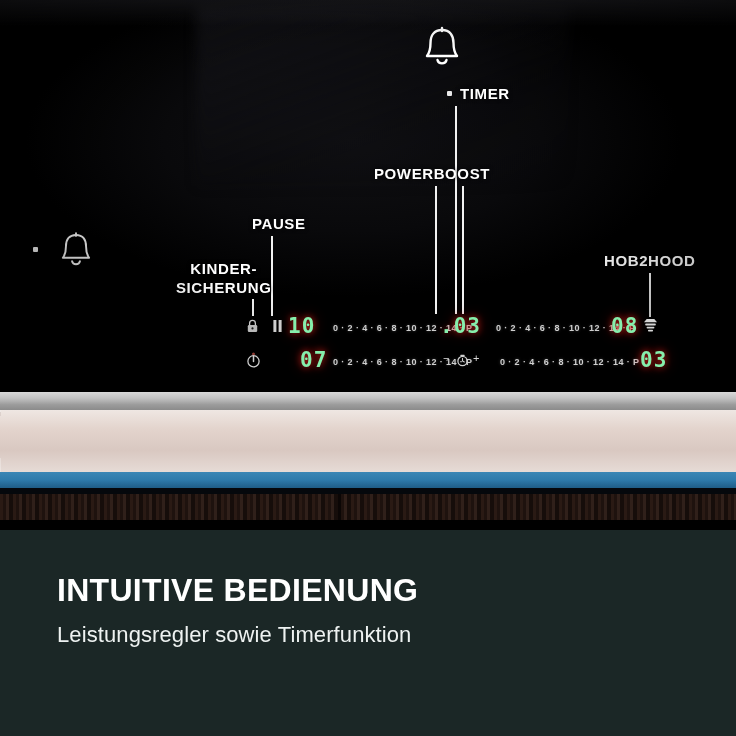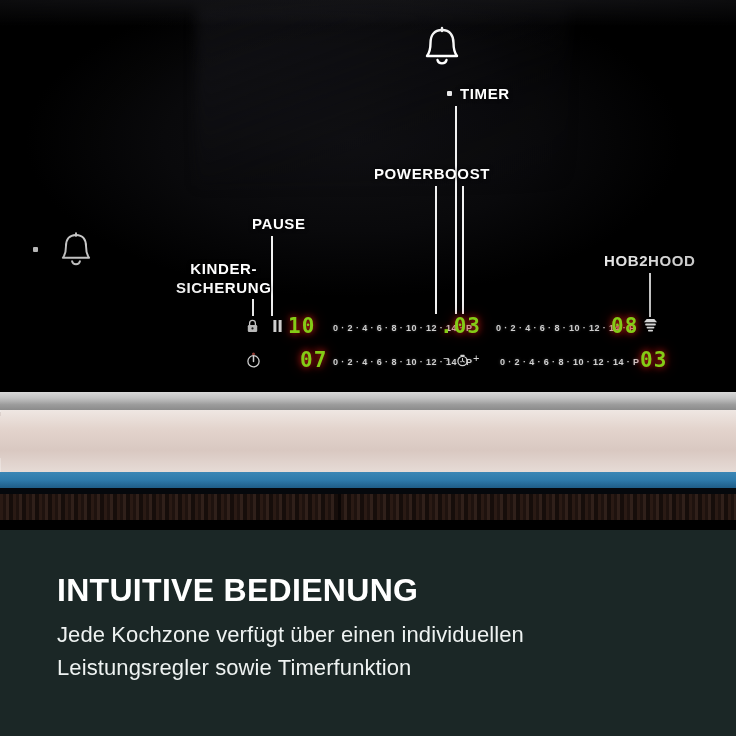--- a/index.html
+++ b/index.html
@@ -53,21 +53,21 @@
   #panel {
     position:absolute; left:0; top:306px; width:736px; height:80px;
   }
   .ctl-row { position:absolute; left:0; width:736px; height:26px; }
   #row1 { top:8px; }
   #row2 { top:42px; }
 
   .glyph { position:absolute; }
 
   .seg {
-    position:absolute; color:#84cc16; font-family:"DejaVu Sans Mono", monospace;
+    position:absolute; color:#86efac; font-family:"DejaVu Sans Mono", monospace;
     font-size:21px; font-weight:700; letter-spacing:1px;
     text-shadow:0 0 7px rgba(232,35,28,.85), 0 0 14px rgba(232,35,28,.45);
   }
 
   .scale {
     position:absolute; color:#cfcfcf; font-size:9px; font-weight:700;
     letter-spacing:.4px; white-space:nowrap;
     text-shadow:0 0 3px rgba(255,255,255,.25);
     margin-left:13px;
   }
@@ -250,18 +250,17 @@
   <div id="band-stone"></div>
   <div id="band-blue"></div>
   <div id="band-dark"></div>
   <div id="band-wood"></div>
   <div id="wood-seam"></div>
   <div id="band-gap"></div>
 
   <div id="caption">
     <div id="caption-inner">
       <div id="cap-title">INTUITIVE BEDIENUNG</div>
-      <div class="cap-line">Jede Kochzone verfügt über einen individuellen</div>
       <div class="cap-line">Leistungsregler sowie Timerfunktion</div>
     </div>
   </div>
 
 </div>
 
 </body></html>

